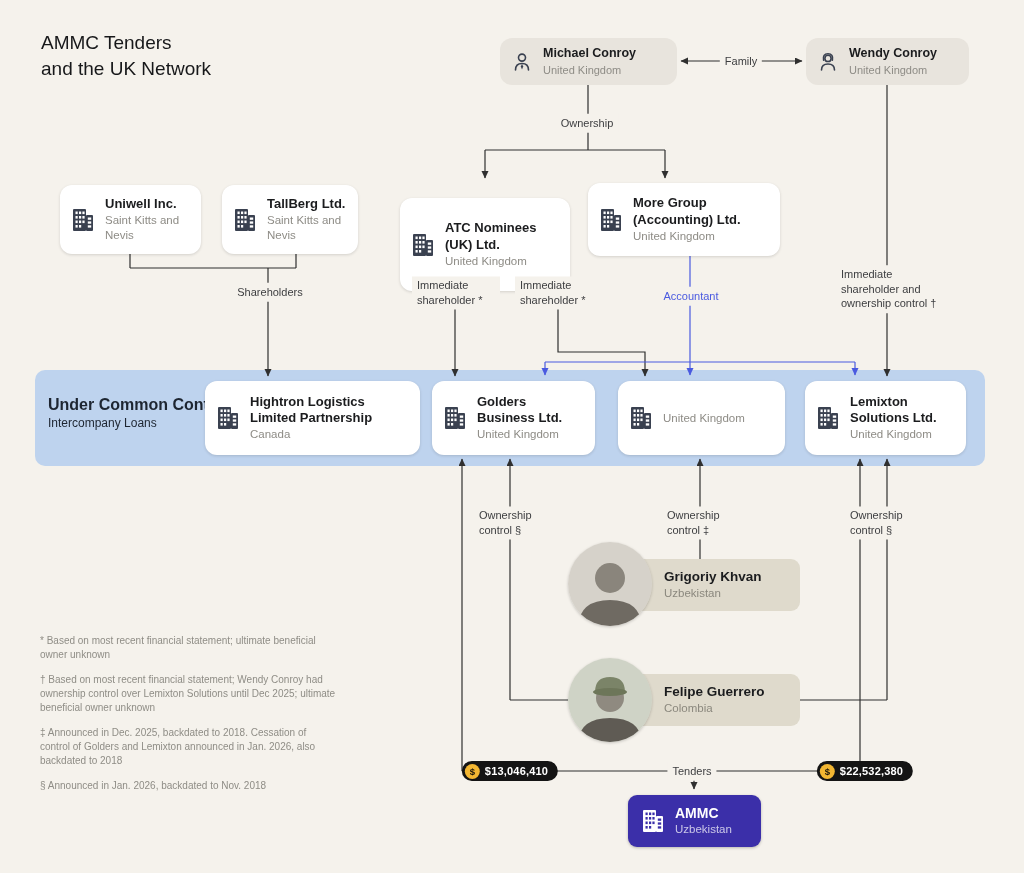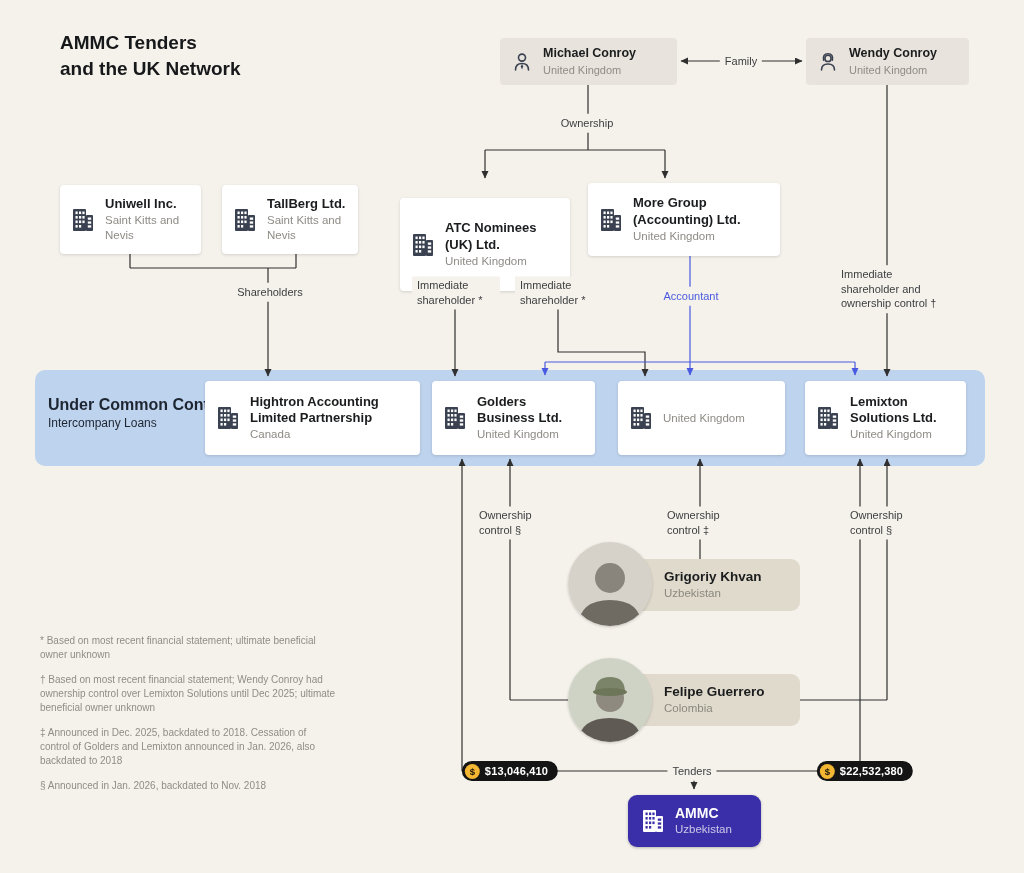--- a/index.html
+++ b/index.html
@@ -4,22 +4,22 @@
 <style>
   *{margin:0;padding:0;box-sizing:border-box}
   html,body{background:var(--background,#f5f2ec)}
   body{font-family:"Liberation Sans",sans-serif}
   #stage{position:relative;width:1024px;height:873px;background:var(--background,#f5f2ec);overflow:hidden}
   #edges{position:absolute;left:0;top:0;pointer-events:none}
   .edge{fill:none;stroke:var(--line,#2f2f2f);stroke-width:1.2}
   .edge-blue{fill:none;stroke:var(--accent-blue,#4a5ae0);stroke-width:1.2}
   .mk-b{fill:var(--line,#2f2f2f)}
   .mk-bl{fill:var(--accent-blue,#4a5ae0)}
-  .title{position:absolute;left:60px;top:30px;font-size:19px;font-weight:700;color:#17181a;line-height:1.35}
-  .co,.pnode{position:absolute;display:flex;align-items:center;gap:9px;padding:8px 10px;border-radius:4px}
+  .title{position:absolute;left:41px;top:30px;font-size:19px;font-weight:400;color:#17181a;line-height:1.35}
+  .co,.pnode{position:absolute;display:flex;align-items:center;gap:9px;padding:8px 10px;border-radius:12px}
   .co{background:#ffffff;box-shadow:0 1px 3px rgba(20,20,20,.15)}
   .pnode{background:var(--node-gray,#e8e4dd)}
   .nm{font-size:13px;font-weight:700;color:#1b1c1e;line-height:1.25}
   .ct{font-size:11.5px;color:#8e8c86;line-height:1.3;margin-top:1px}
   .pnode .nm{font-size:12.5px}
   .pnode .ct{font-size:11px}
   .bicon{width:26px;height:26px;flex:0 0 auto;color:#3a4150;--win:#ffffff}
   .picon{width:24px;height:24px;flex:0 0 auto;color:#3a4150}
   .band{position:absolute;left:35px;top:370px;width:950px;height:96px;background:var(--band,#bed3ee);border-radius:10px}
   .band-label{position:absolute;left:13px;top:26px;color:#1d2531}
@@ -198,21 +198,21 @@
       <div class="nm">More Group (Accounting) Ltd.</div>
       <div class="ct">United Kingdom</div>
     </div>
   </div>
 
   <div class="co" style="left:205px;top:381px;width:215px;height:74px">
     <svg class="bicon" viewBox="0 0 26 26">
         <use href="#ico-building"></use>
       </svg>
     <div>
-      <div class="nm">Hightron Accounting Limited Partnership</div>
+      <div class="nm">Hightron Logistics Limited Partnership</div>
       <div class="ct">Canada</div>
     </div>
   </div>
   <div class="co" style="left:432px;top:381px;width:163px;height:74px">
     <svg class="bicon" viewBox="0 0 26 26">
         <use href="#ico-building"></use>
       </svg>
     <div>
       <div class="nm">Golders Business Ltd.</div>
       <div class="ct">United Kingdom</div>

